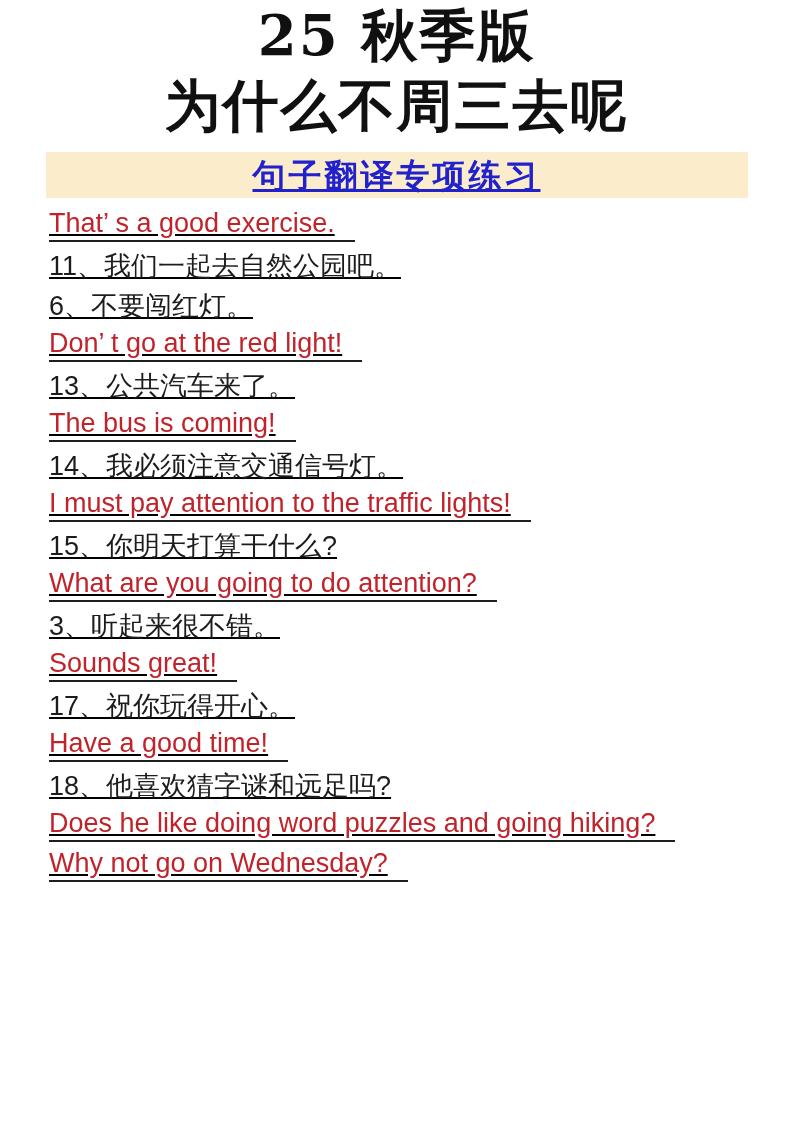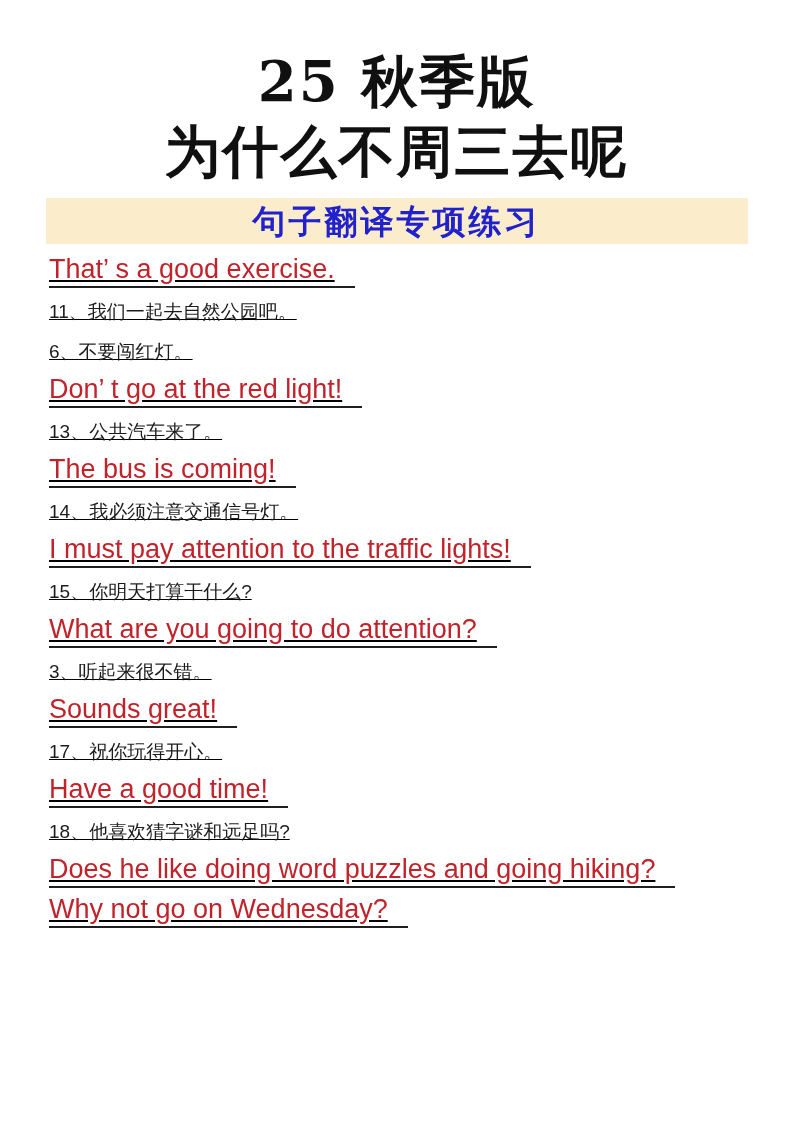--- a/index.html
+++ b/index.html
@@ -10,21 +10,21 @@
     --underline: #1f1f1f;
   }
   * { box-sizing: border-box; }
   html, body {
     margin: 0; padding: 0;
     width: 793px; height: 1122px;
     background: #ffffff;
     font-family: "Liberation Sans", sans-serif;
     overflow: hidden;
   }
-  .page { width: 793px; height: 1122px; padding-top: 46px; }
+  .page { width: 793px; height: 1122px; }
 
   .title-line {
     text-align: center;
     font-family: "DejaVu Serif", serif;
     font-weight: 900;
     font-size: 56px;
     line-height: 70px;
     color: #101010;
     letter-spacing: 2px;
     white-space: nowrap;
@@ -39,35 +39,36 @@
     align-items: center;
     justify-content: center;
   }
   .banner-text {
     font-family: "DejaVu Serif", serif;
     font-weight: bold;
     font-size: 33px;
     color: var(--blue);
     letter-spacing: 3px;
     line-height: 1;
+    text-decoration: underline;
   }
 
   .sentence-list {
     margin: 8px 0 0 49px;
     width: 700px;
     text-decoration: underline;
   }
   .row {
     height: 40px;
     display: flex;
     align-items: center;
   }
   .row .txt { white-space: nowrap; }
   .row.zh .txt {
-    font-size: 19px;
+    font-size: 27px;
     color: var(--ink);
   }
   .row.en .txt {
     font-size: 27px;
     color: var(--red);
     border-bottom: 2px solid var(--underline);
     padding: 0 20px 3px 0;
     line-height: 1.02;
   }
 </style>

